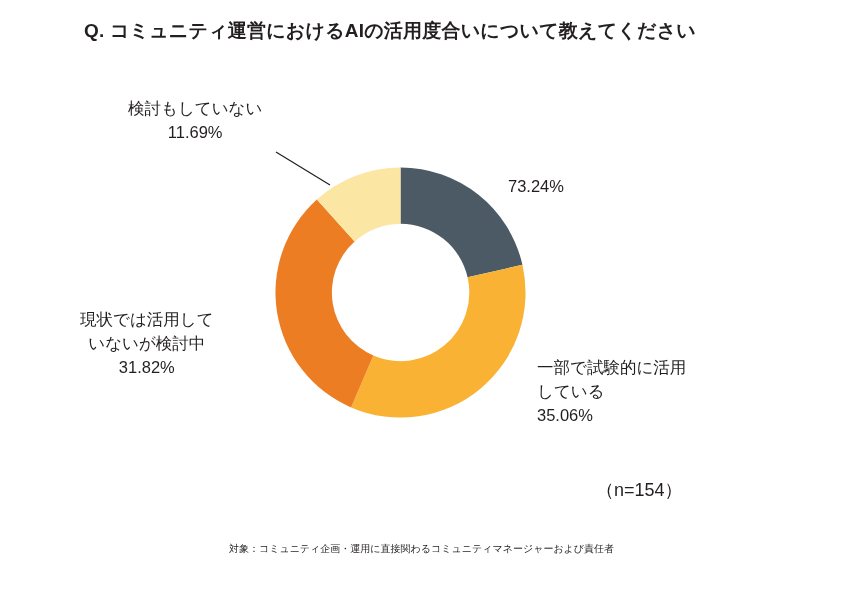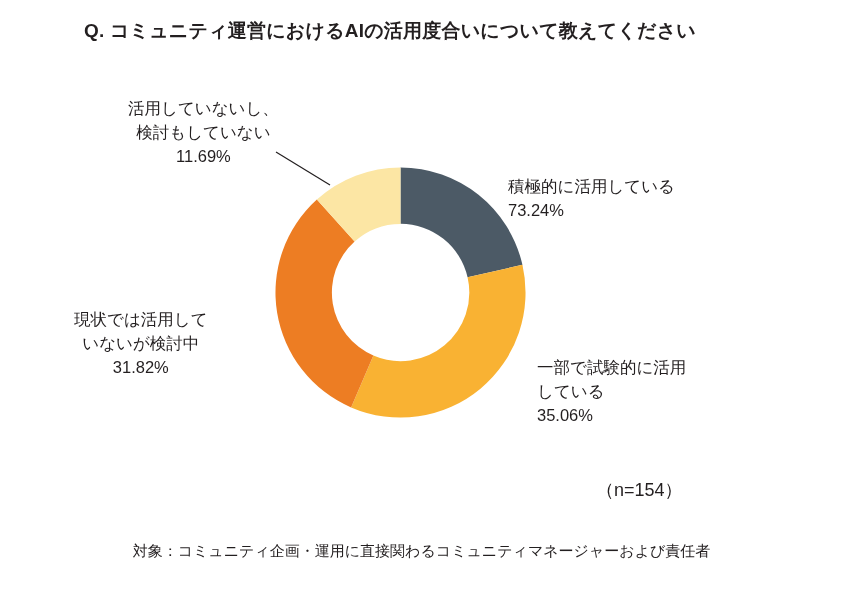--- a/index.html
+++ b/index.html
@@ -63,21 +63,21 @@
     text-align: left;
   }
   .label-right-top .pct {
     text-align: left;
   }
   .label-right-bottom {
     left: 537px;
     top: 356px;
   }
   .label-left-mid {
-    left: 74px;
+    left: 80px;
     top: 308px;
     text-align: center;
   }
   .label-top-left {
     left: 128px;
     top: 97px;
     text-align: center;
   }
   .leader {
     position: absolute;
@@ -94,21 +94,21 @@
     font-size: 18px;
     color: #231f20;
     white-space: nowrap;
   }
   .footnote {
     position: absolute;
     left: 0;
     top: 542px;
     width: 843px;
     text-align: center;
-    font-size: 15px;
+    font-size: 10px;
     color: #231f20;
   }
 </style>
 </head>
 <body>
 
 <div class="page">
 
   <div class="title">Q. コミュニティ運営におけるAIの活用度合いについて教えてください</div>
 
@@ -127,38 +127,36 @@
           <path d="M 79.96 -18.14 A 82 82 0 0 1 -32.40 75.33 L -17.78 41.34 A 45 45 0 0 0 43.98 -9.98 Z" fill="#f9b233"></path>
 
           <path d="M -32.40 75.33 A 82 82 0 0 1 -54.85 -60.93 L -30.10 -33.44 A 45 45 0 0 0 -17.78 41.34 Z" fill="#ed7d23"></path>
 
           <path d="M -54.85 -60.93 A 82 82 0 0 1 0 -82 L 0 -45 A 45 45 0 0 0 -30.10 -33.44 Z" fill="#fce6a4"></path>
         </g>
       </svg>
     </div>
 
     <div class="label label-right-top">
-      <span>積極的に活用している</span>
       <span class="pct">73.24%</span>
     </div>
 
     <div class="label label-right-bottom">
       <span>一部で試験的に活用</span>
       <span class="pct">している</span>
       <span class="pct">35.06%</span>
     </div>
 
     <div class="label label-left-mid">
       <span>現状では活用して</span>
       <span class="pct">いないが検討中</span>
       <span class="pct">31.82%</span>
     </div>
 
     <div class="label label-top-left">
-      <span>活用していないし、</span>
       <span class="pct">検討もしていない</span>
       <span class="pct">11.69%</span>
     </div>
 
   </div>
 
   <div class="n-count">（n=154）</div>
   <div class="footnote">対象：コミュニティ企画・運用に直接関わるコミュニティマネージャーおよび責任者</div>
 
 </div>

